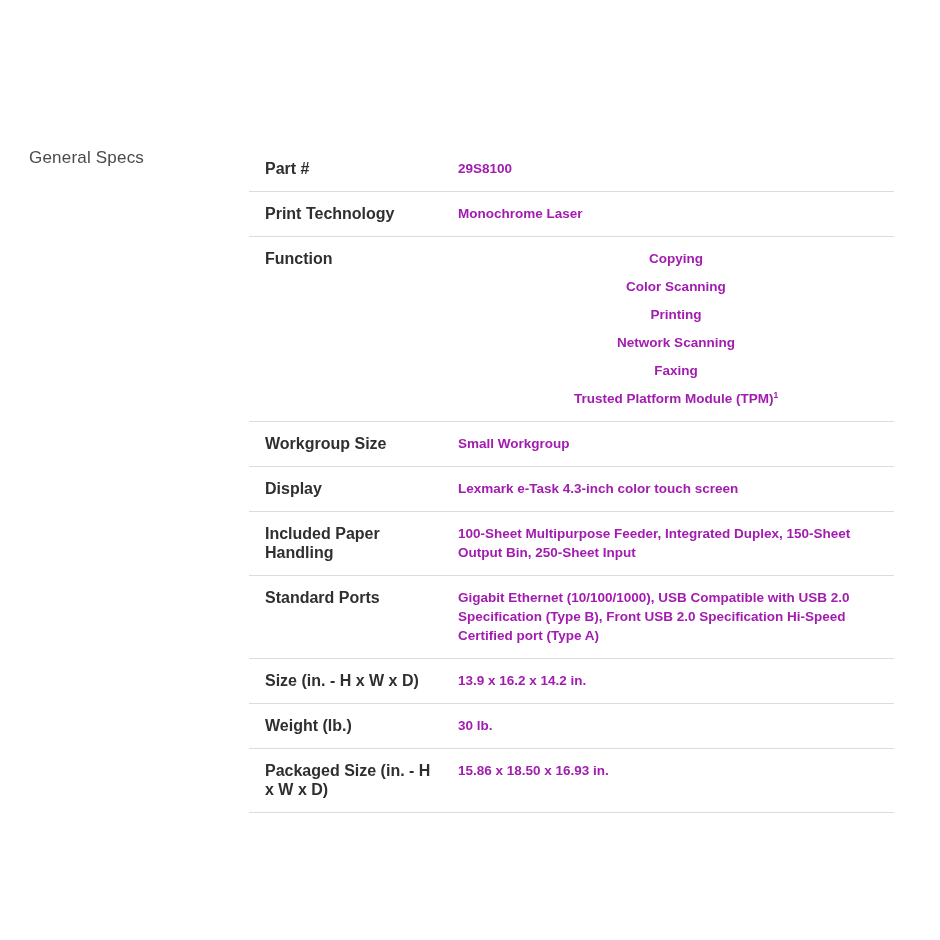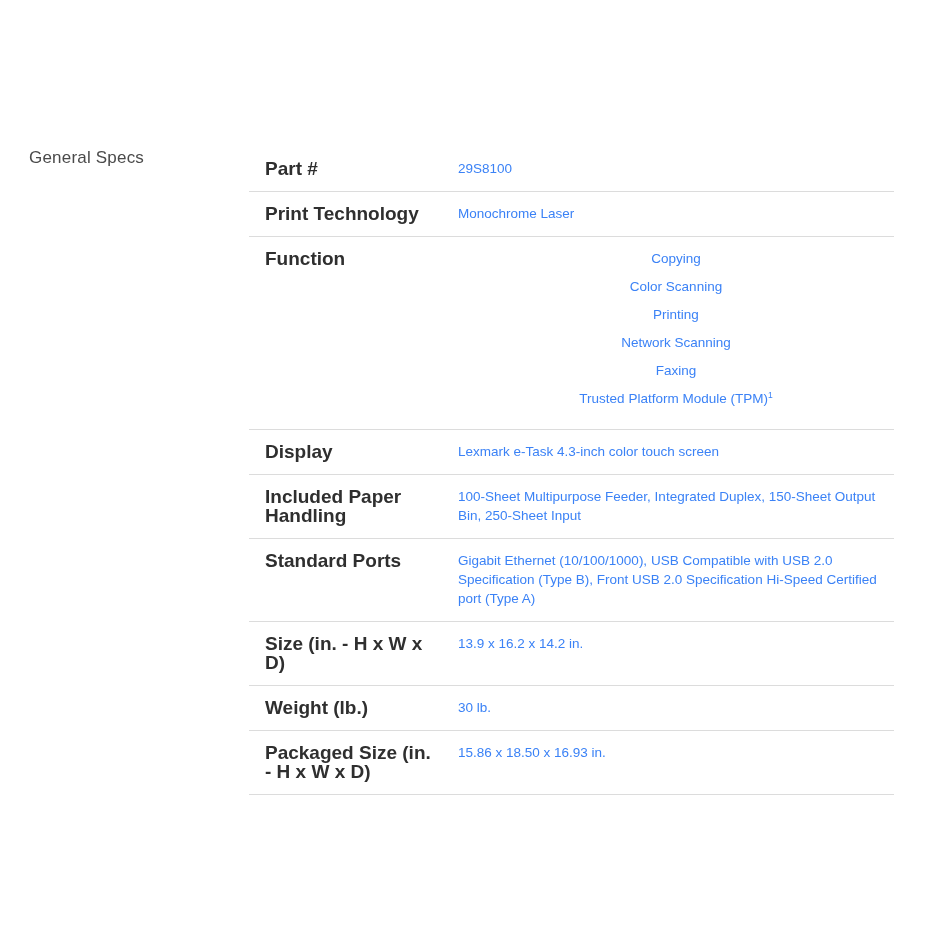--- a/index.html
+++ b/index.html
@@ -43,41 +43,41 @@
     border-top: none;
   }
   .spec-table td {
     vertical-align: top;
     padding: 12px 0 13px 0;
   }
   td.label {
     width: 193px;
     padding-left: 16px;
     padding-right: 10px;
-    font-size: 19px;
+    font-size: 16px;
     font-weight: bold;
     color: #2f2f2f;
     line-height: 19px;
     box-sizing: border-box;
   }
   td.value {
     padding-left: 16px;
     font-size: 13.5px;
-    font-weight: 400;
-    color: #3b82f6;
+    font-weight: 700;
+    color: #a21caf;
     line-height: 19px;
     box-sizing: border-box;
   }
   td.value .multi-line {
     display: block;
     margin-bottom: 9px;
     text-align: center;
   }
   td.value .multi-line:last-child {
-    margin-bottom: 8px;
+    margin-bottom: 0;
   }
   sup {
     font-size: 8.5px;
     vertical-align: super;
     line-height: 0;
   }
 </style>
 </head>
 <body>
 
@@ -100,20 +100,24 @@
           <td class="value">
             <span class="multi-line">Copying</span>
             <span class="multi-line">Color Scanning</span>
             <span class="multi-line">Printing</span>
             <span class="multi-line">Network Scanning</span>
             <span class="multi-line">Faxing</span>
             <span class="multi-line">Trusted Platform Module (TPM)<sup>1</sup></span>
           </td>
         </tr>
         <tr>
+          <td class="label">Workgroup Size</td>
+          <td class="value">Small Workgroup</td>
+        </tr>
+        <tr>
           <td class="label">Display</td>
           <td class="value">Lexmark e-Task 4.3-inch color touch screen</td>
         </tr>
         <tr>
           <td class="label">Included Paper Handling</td>
           <td class="value">100-Sheet Multipurpose Feeder, Integrated Duplex, 150-Sheet Output Bin, 250-Sheet Input</td>
         </tr>
         <tr>
           <td class="label">Standard Ports</td>
           <td class="value">Gigabit Ethernet (10/100/1000), USB Compatible with USB 2.0 Specification (Type B), Front USB 2.0 Specification Hi-Speed Certified port (Type A)</td>

